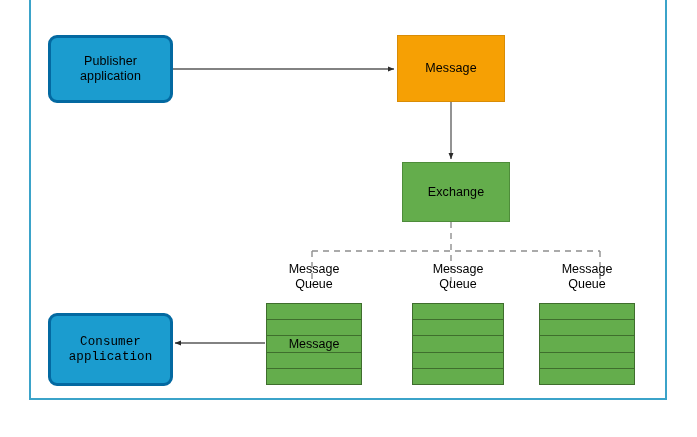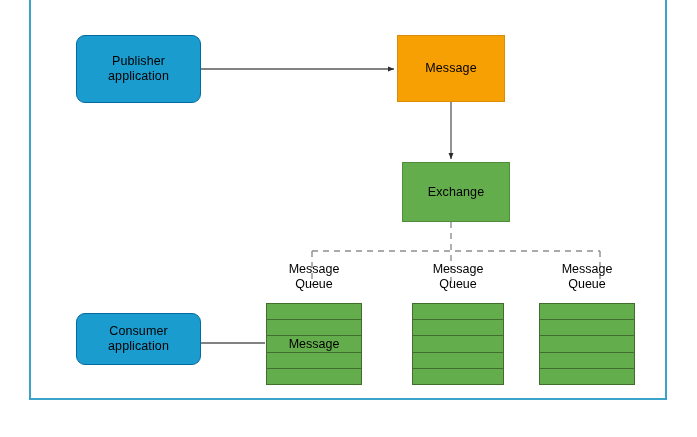--- a/index.html
+++ b/index.html
@@ -36,23 +36,22 @@
     align-items: center;
     justify-content: center;
     text-align: center;
     color: #000000;
     font-size: 12.5px;
     line-height: 15px;
     letter-spacing: .1px;
   }
   .app-box {
     background: #1b9ccf;
-    border: 1px solid #0369a1;
+    border: 3px solid #0369a1;
     border-radius: 9px;
-    margin-left: 28px;
   }
   .msg-box {
     background: #f6a004;
     border: 1px solid #d98c05;
   }
   .exchange-box {
     background: #64ad4c;
     border: 1px solid #4e8c3a;
   }
   
@@ -136,21 +135,21 @@
   </div>
 
   <div class="node msg-box" style="left:397px; top:35px; width:108px; height:67px;">
     <span>Message</span>
   </div>
 
   <div class="node exchange-box" style="left:402px; top:162px; width:108px; height:60px;">
     <span>Exchange</span>
   </div>
 
-  <div class="node app-box" style="left:48px; top:313px; width:125px; height:52px;">
+  <div class="node app-box" style="left:48px; top:313px; width:125px; height:73px;font-family:Liberation Mono, monospace;">
     <div>
       <span>Consumer</span><br>
       <span>application</span>
     </div>
   </div>
 
   <div class="queue-label" style="left:266px; top:262px; width:96px;">
     <span>Message</span><br>
     <span>Queue</span>
   </div>

